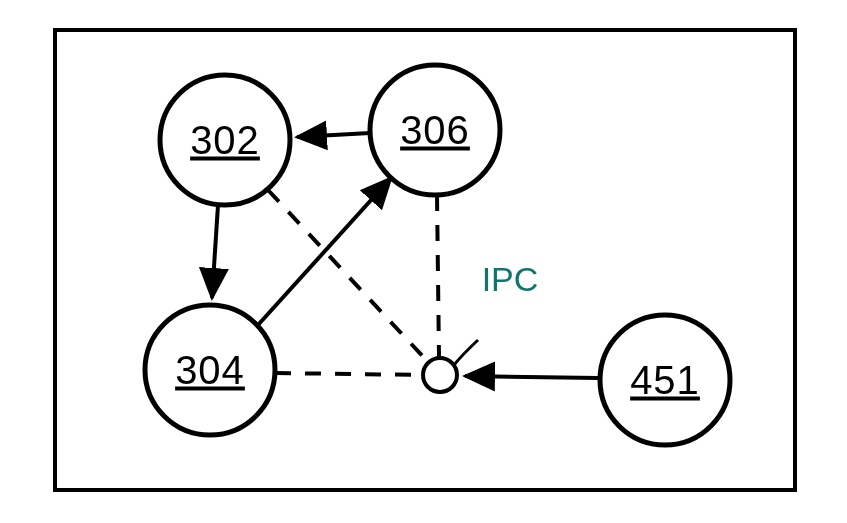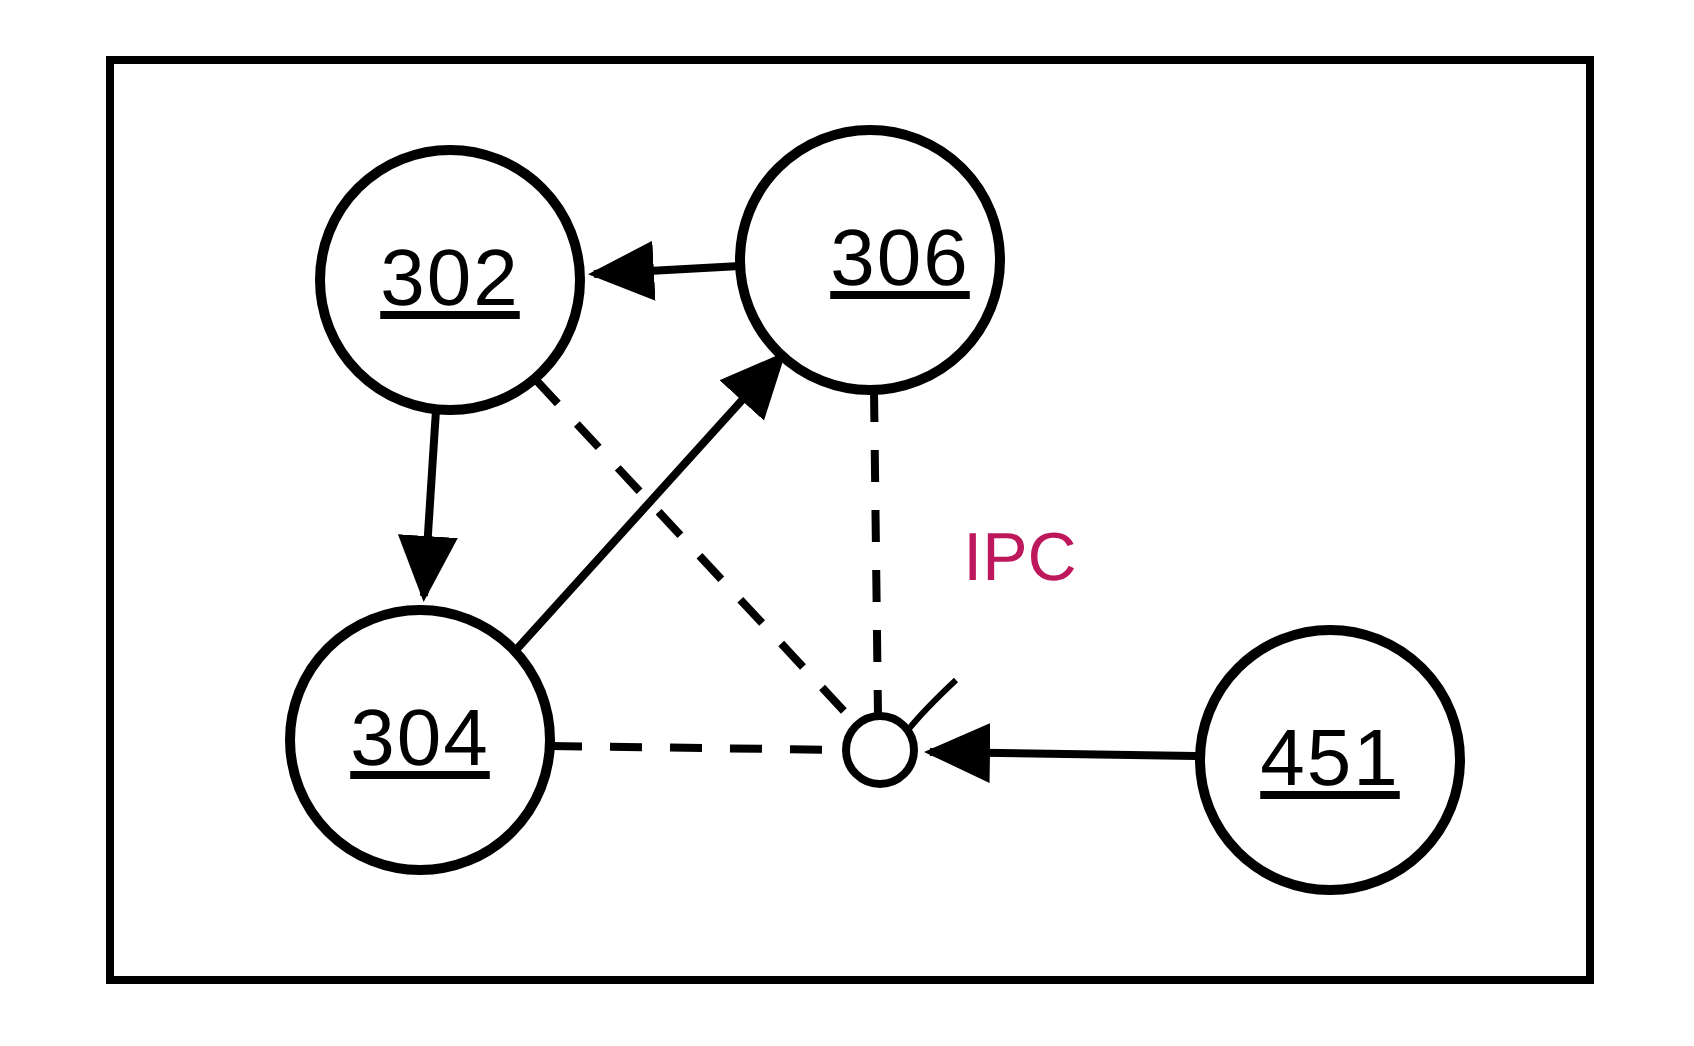--- a/index.html
+++ b/index.html
@@ -27,21 +27,21 @@
     color: #000;
     text-decoration: underline;
     text-underline-offset: 3px;
     transform: translate(-50%, -50%);
     pointer-events: none;
     letter-spacing: 1px;
   }
   .small-label {
     position: absolute;
     font-size: 34px;
-    color: #be185d;
+    color: #0f766e;
     text-align: center;
     line-height: 1.05;
     transform: translate(-50%, -50%);
     pointer-events: none;
   }
 </style>
 </head>
 <body>
 
 <div class="canvas">
@@ -73,21 +73,21 @@
     <circle cx="435" cy="130" r="65" fill="#fff" stroke="#000" stroke-width="5"></circle>
     <circle cx="210" cy="370" r="65" fill="#fff" stroke="#000" stroke-width="5"></circle>
     <circle cx="665" cy="380" r="65" fill="#fff" stroke="#000" stroke-width="5"></circle>
     <circle cx="440" cy="375" r="17" fill="#fff" stroke="#000" stroke-width="4"></circle>
 
     <path d="M 478 340 Q 462 355 454 365" fill="none" stroke="#000" stroke-width="3"></path>
   </svg>
 
   <div class="node-label" style="left:225px; top:140px;">302</div>
 
-  <div class="node-label" style="left:450px; top:130px;">306</div>
+  <div class="node-label" style="left:435px; top:130px;">306</div>
 
   <div class="node-label" style="left:210px; top:370px;text-align:right;">304</div>
 
   <div class="node-label" style="left:665px; top:380px;">451</div>
 
   <div class="small-label" style="left:510px; top:280px;">IPC</div>
 
 </div>
 
 </body></html>

